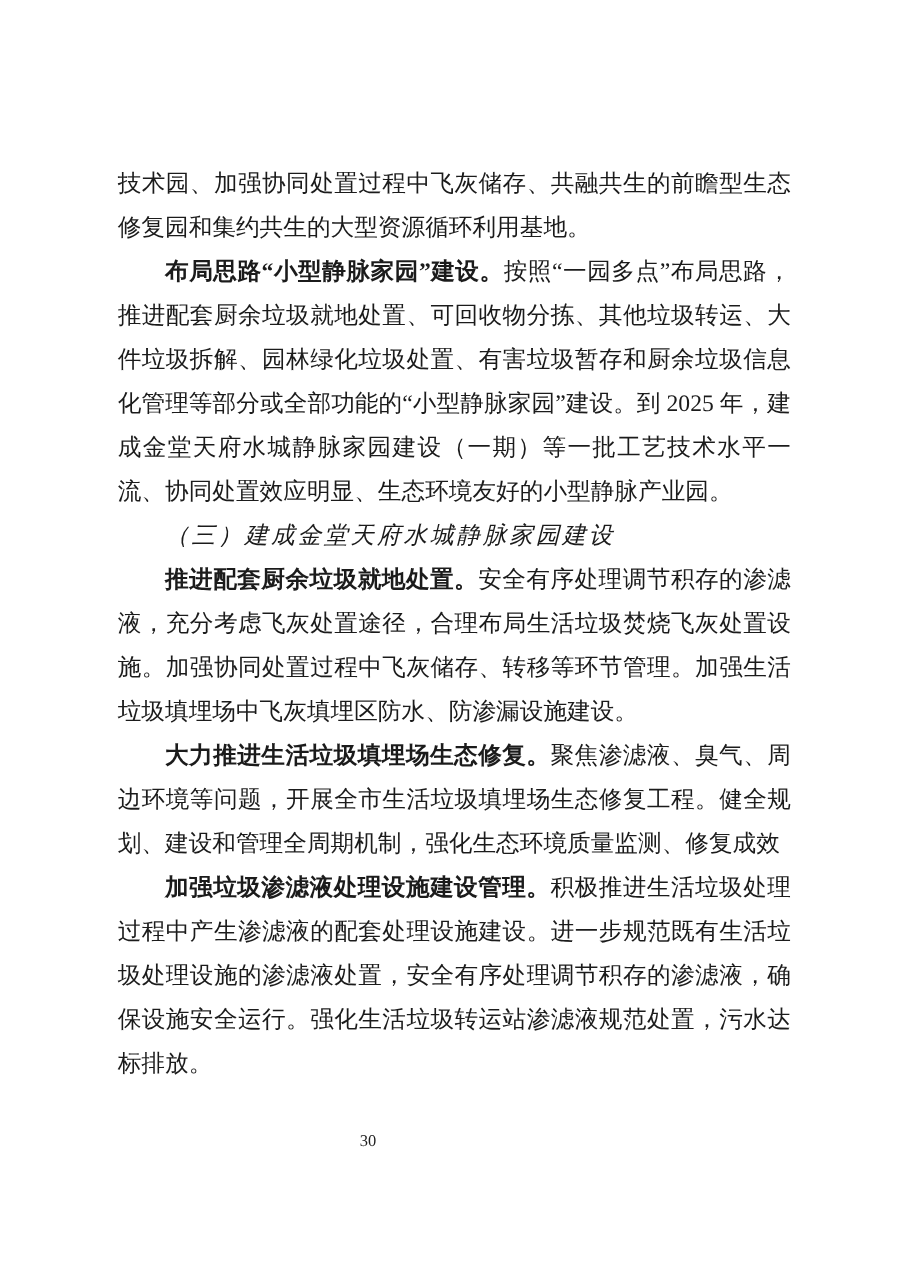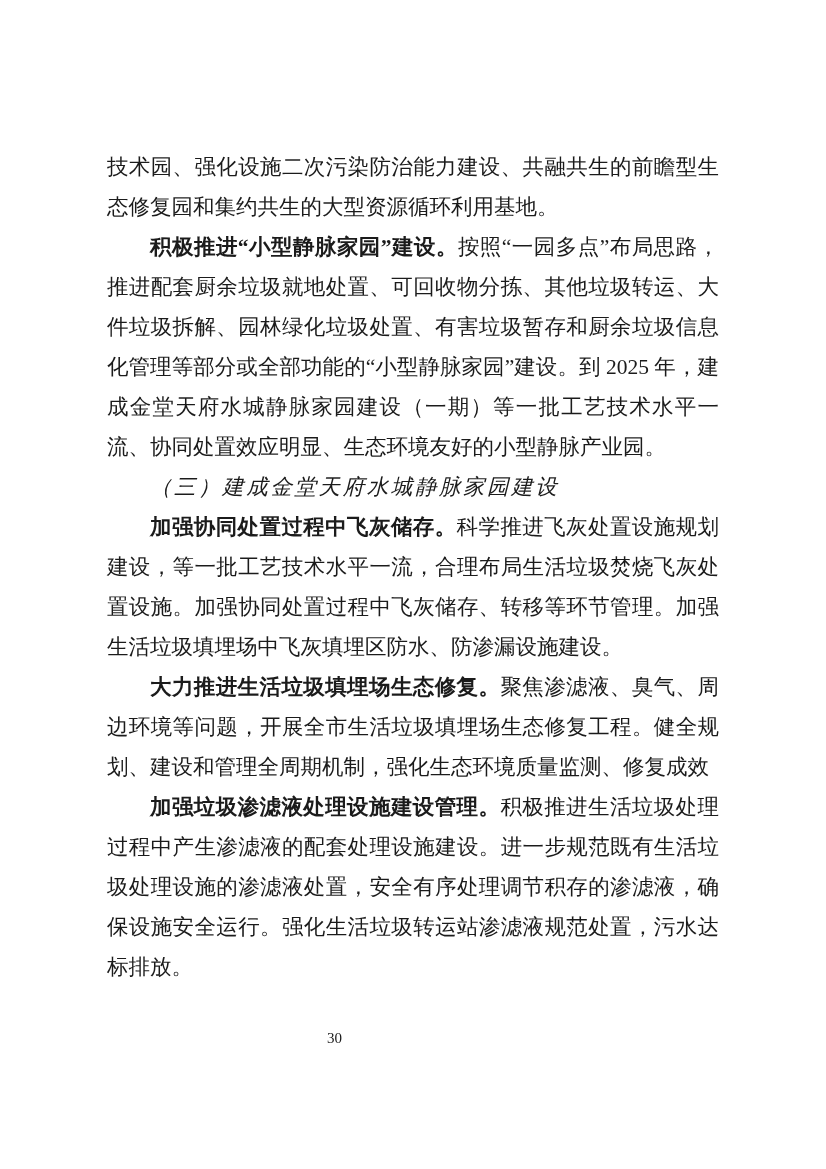--- a/index.html
+++ b/index.html
@@ -48,27 +48,27 @@
     color: #1b1b1b;
   }
 </style>
 </head>
 <body>
 
 <div class="page">
 
   <div class="content">
 
-    <p><span>技术园、强化设施二次污染防治能力建设、共融共生的前瞻型生态修复园和集约共生的大型资源循环利用基地。</span></p>
+    <p><span>技术园、加强协同处置过程中飞灰储存、共融共生的前瞻型生态修复园和集约共生的大型资源循环利用基地。</span></p>
 
-    <p class="indent"><span class="lead-bold">积极推进“小型静脉家园”建设。</span><span>按照“一园多点”布局思路，推进配套厨余垃圾就地处置、可回收物分拣、其他垃圾转运、大件垃圾拆解、园林绿化垃圾处置、有害垃圾暂存和厨余垃圾信息化管理等部分或全部功能的“小型静脉家园”建设。到 2025 年，建成金堂天府水城静脉家园建设（一期）等一批工艺技术水平一流、协同处置效应明显、生态环境友好的小型静脉产业园。</span></p>
+    <p class="indent"><span class="lead-bold">布局思路“小型静脉家园”建设。</span><span>按照“一园多点”布局思路，推进配套厨余垃圾就地处置、可回收物分拣、其他垃圾转运、大件垃圾拆解、园林绿化垃圾处置、有害垃圾暂存和厨余垃圾信息化管理等部分或全部功能的“小型静脉家园”建设。到 2025 年，建成金堂天府水城静脉家园建设（一期）等一批工艺技术水平一流、协同处置效应明显、生态环境友好的小型静脉产业园。</span></p>
 
     <p class="indent heading"><span>（三）建成金堂天府水城静脉家园建设</span></p>
 
-    <p class="indent"><span class="lead-bold">加强协同处置过程中飞灰储存。</span><span>科学推进飞灰处置设施规划建设，等一批工艺技术水平一流，合理布局生活垃圾焚烧飞灰处置设施。加强协同处置过程中飞灰储存、转移等环节管理。加强生活垃圾填埋场中飞灰填埋区防水、防渗漏设施建设。</span></p>
+    <p class="indent"><span class="lead-bold">推进配套厨余垃圾就地处置。</span><span>安全有序处理调节积存的渗滤液，充分考虑飞灰处置途径，合理布局生活垃圾焚烧飞灰处置设施。加强协同处置过程中飞灰储存、转移等环节管理。加强生活垃圾填埋场中飞灰填埋区防水、防渗漏设施建设。</span></p>
 
     <p class="indent"><span class="lead-bold">大力推进生活垃圾填埋场生态修复。</span><span>聚焦渗滤液、臭气、周边环境等问题，开展全市生活垃圾填埋场生态修复工程。健全规划、建设和管理全周期机制，强化生态环境质量监测、修复成效</span></p>
 
     <p class="indent"><span class="lead-bold">加强垃圾渗滤液处理设施建设管理。</span><span>积极推进生活垃圾处理过程中产生渗滤液的配套处理设施建设。进一步规范既有生活垃圾处理设施的渗滤液处置，安全有序处理调节积存的渗滤液，确保设施安全运行。强化生活垃圾转运站渗滤液规范处置，污水达标排放。</span></p>
 
   </div>
 
   <div class="page-number">30</div>
 
 </div>

